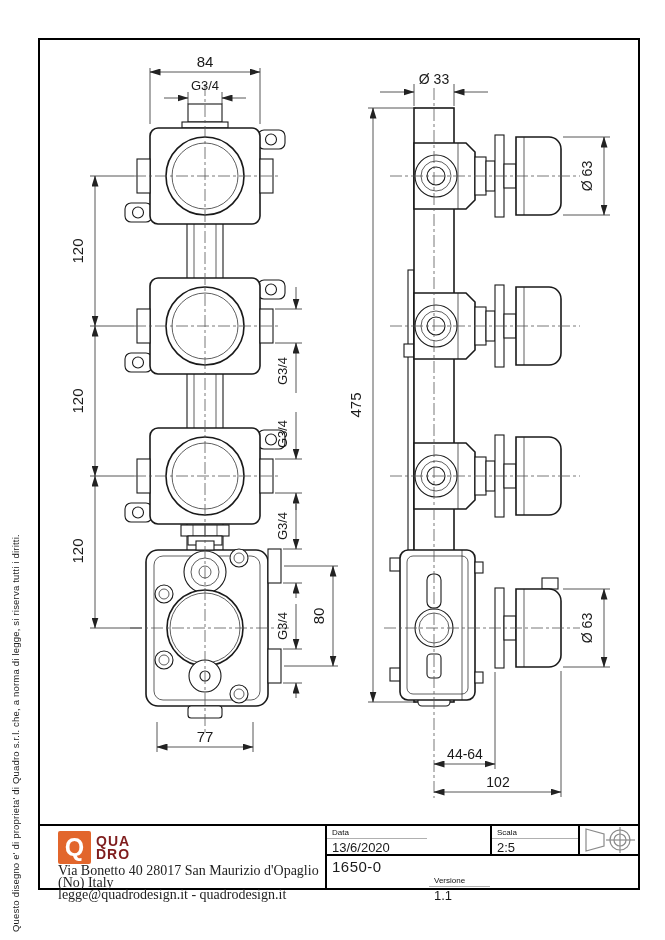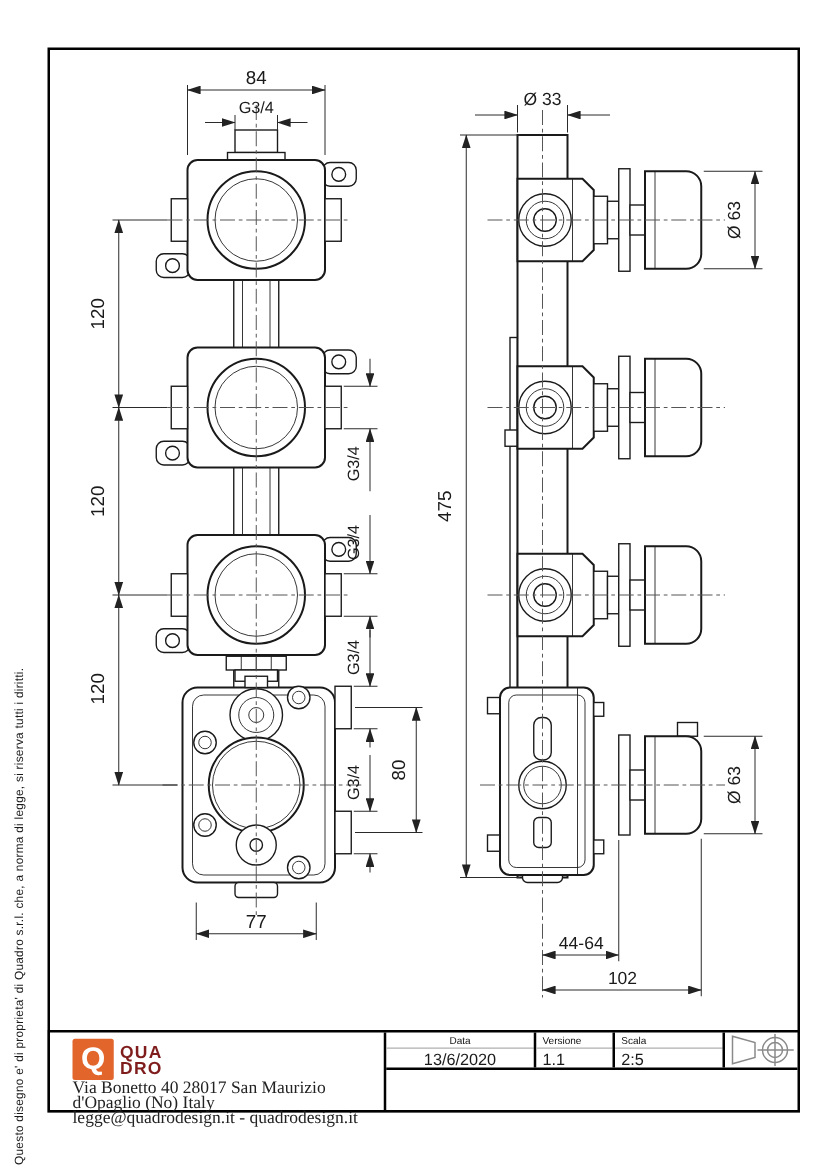--- a/index.html
+++ b/index.html
@@ -29,22 +29,22 @@
              justify-content:center;}
   .logo-q{color:#fff;font-size:25px;font-weight:bold;line-height:1;}
   .logo-word{font-size:14px;line-height:13px;font-weight:600;letter-spacing:1px;}
   .addr{font-size:14px;line-height:11.5px;color:#222;margin-top:1px;font-family:Liberation Serif, serif;}
   .addr:first-of-type{margin-top:4px;}
   .title-block{flex:1;display:flex;flex-direction:column;border-left:2px solid #000;}
   .tb-row1{display:flex;height:28px;border-bottom:2px solid #000;}
   .tb-row2{flex:1;}
   .cell{box-sizing:border-box;display:flex;flex-direction:column;}
   .cell + .cell{border-left:2px solid #000;}
-  .c-data{width:118px;text-align:center;}
-  .c-ver{width:63px;}
+  .c-data{width:100px;}
+  .c-ver{width:63px;margin-top:48px;}
   .c-scala{width:88px;}
   .c-sym{flex:1;display:flex;align-items:center;justify-content:center;}
   .cell-label{font-size:8px;padding:2px 5px 1px;border-bottom:1px solid #b0b0b0;color:#111;}
   .cell-value{font-size:13px;padding:1px 5px 0;}
   .c-art .cell-value{font-size:15px;letter-spacing:.5px;padding-top:2px;}
   .sym-svg *{stroke:#8a8a8a;fill:none;stroke-width:1.2;}
 </style>
 </head>
 <body>
 
@@ -299,16 +299,17 @@
           <polygon points="6,2 24,7 24,19 6,24"></polygon>
           <circle cx="40" cy="13" r="10"></circle>
           <circle cx="40" cy="13" r="6"></circle>
           <line x1="26" y1="13" x2="55" y2="13"></line>
           <line x1="40" y1="0" x2="40" y2="26"></line>
         </svg>
       </div>
     </div>
     <div class="tb-row2">
       <div class="cell c-art" style="height:100%;">
+        <div class="cell-value">1650-0</div>
       </div>
     </div>
   </div>
 </div>
 
 </body></html>

